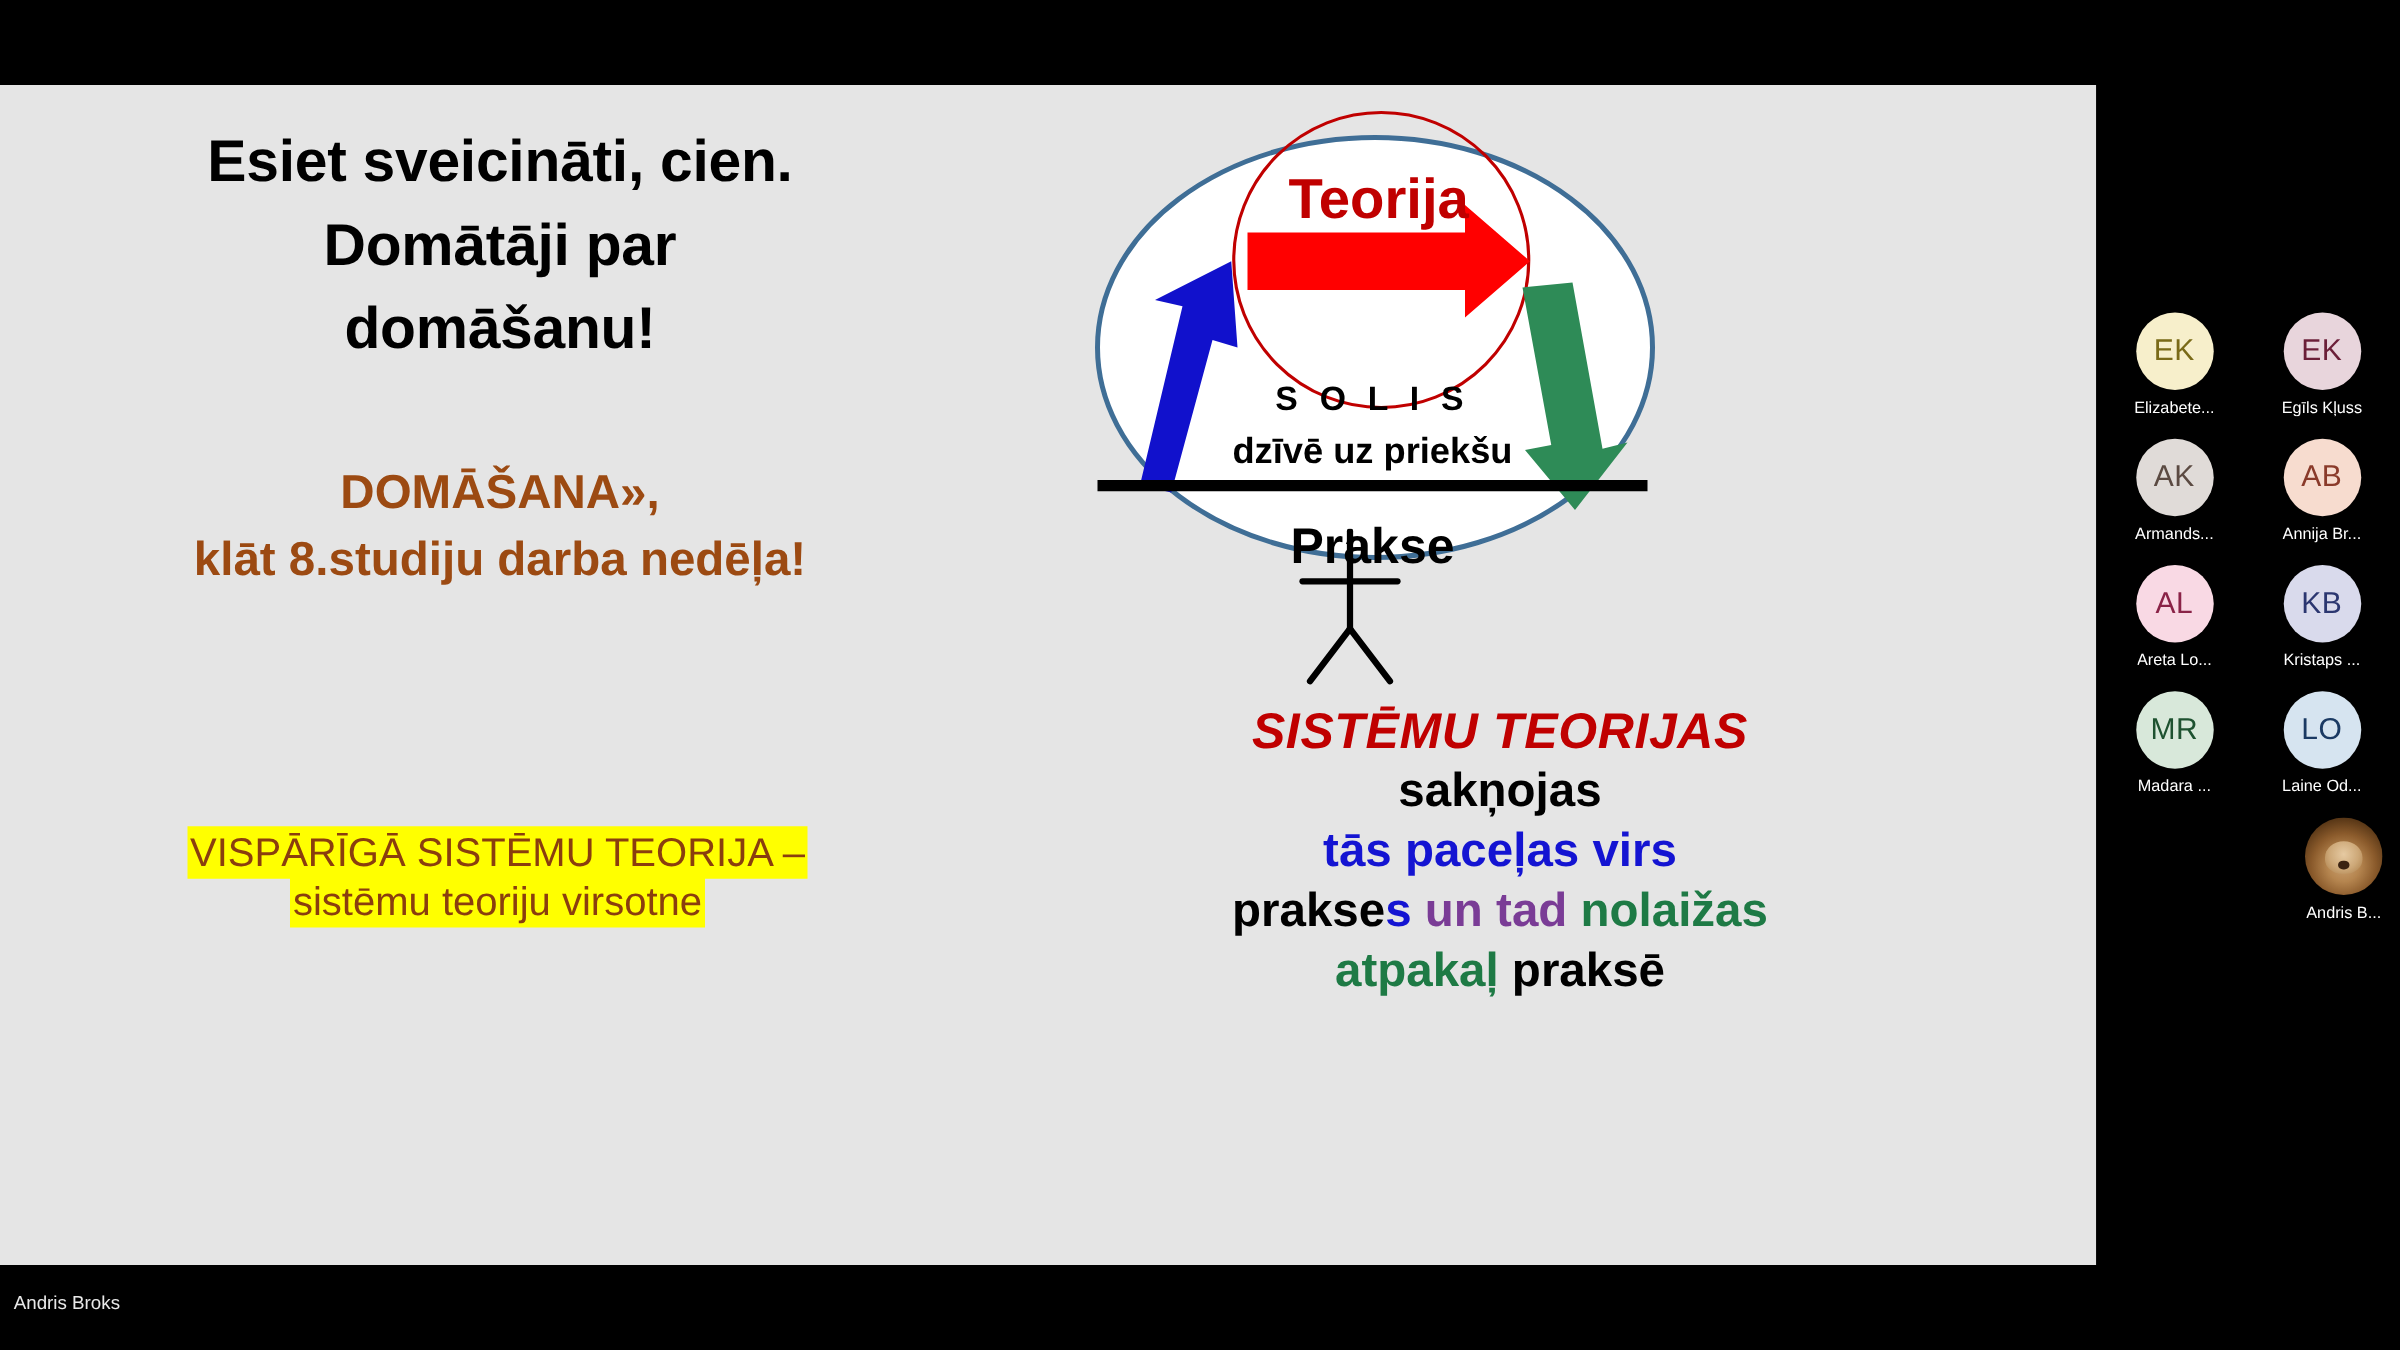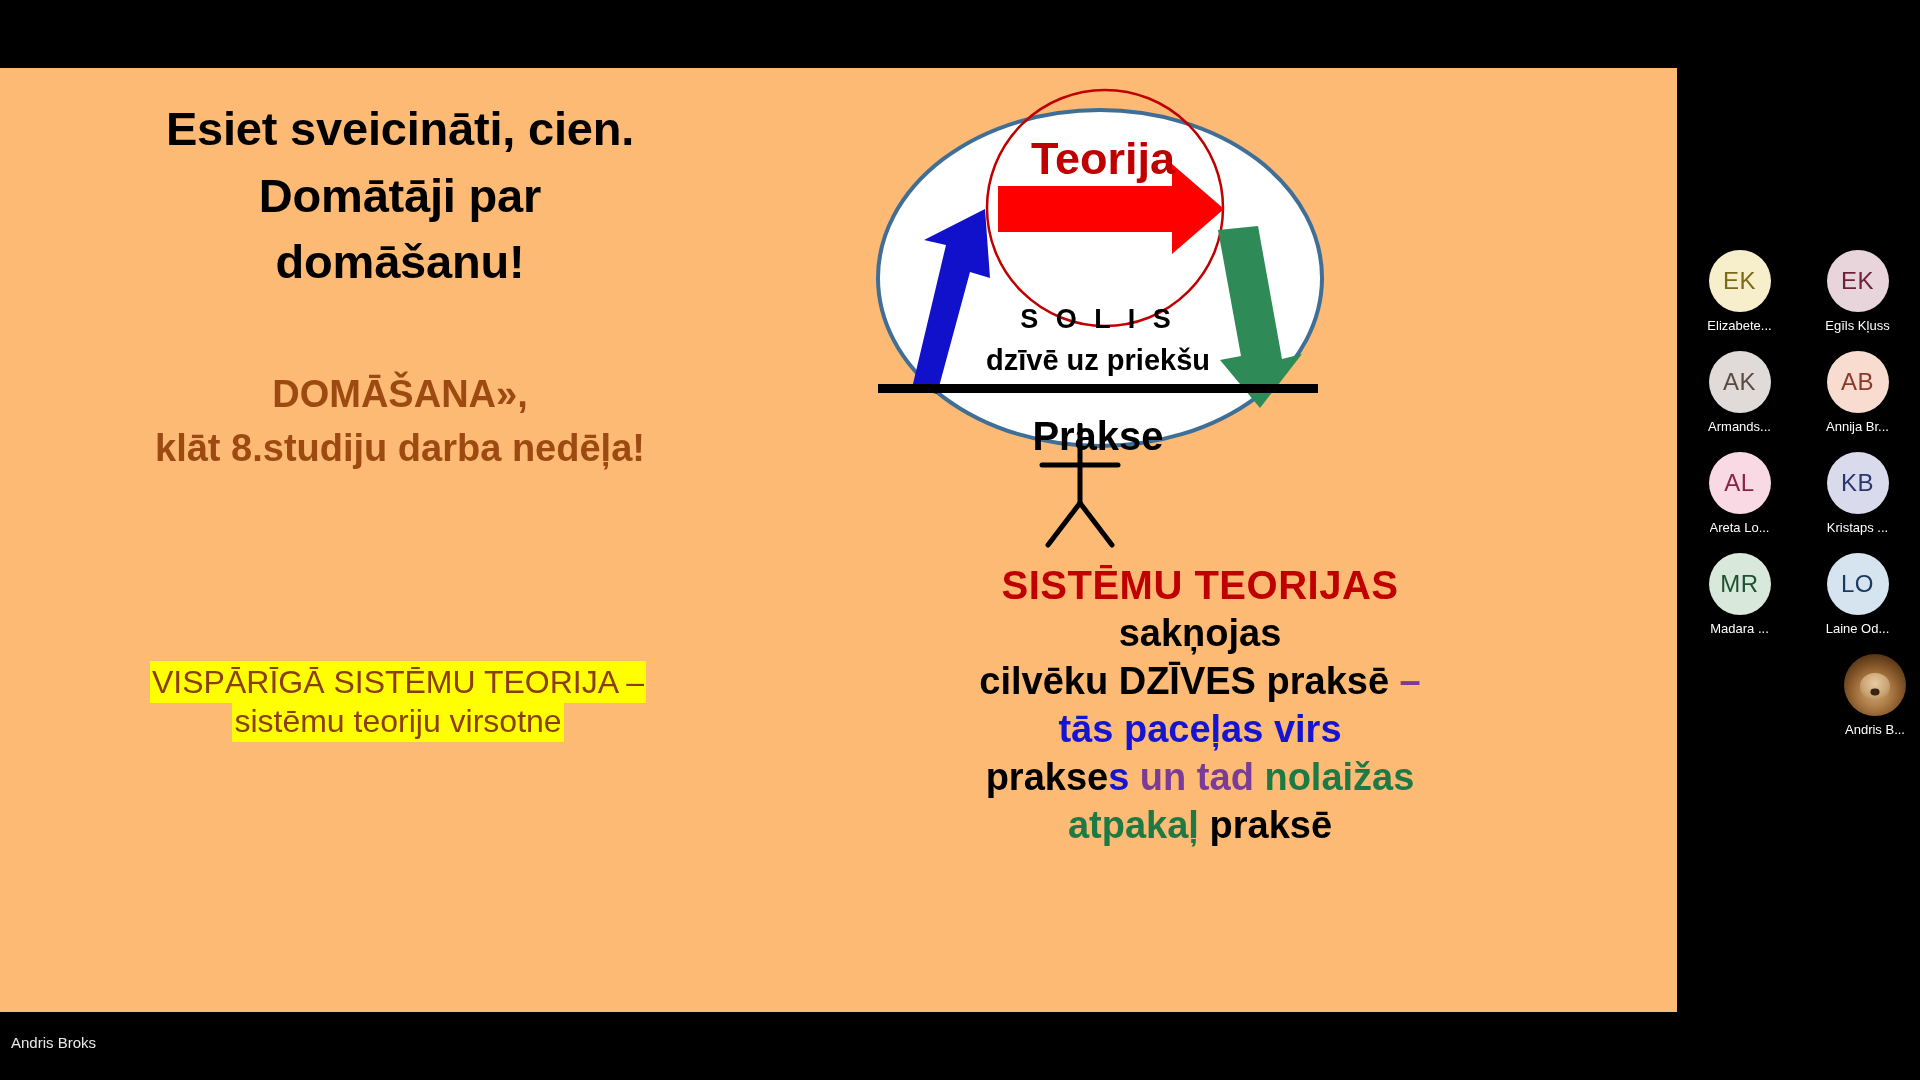--- a/index.html
+++ b/index.html
@@ -7,21 +7,21 @@
     width:1920px; height:1080px;
     background:#000; overflow:hidden;
     font-family:"Liberation Sans", sans-serif;
   }
   #app { position:relative; width:1920px; height:1080px; background:#000; }
 
   
   #slide {
     position:absolute; left:0; top:68px;
     width:1677px; height:944px;
-    background:#fdba74; overflow:hidden;padding-left:12px;
+    background:#e5e5e5; overflow:hidden;padding-left:12px;
   }
 
   
   #left-col {
     position:absolute; left:0; top:0; width:800px; height:944px;
   }
   .heading-line {
     text-align:center; color:#000000;
     font-weight:bold; font-size:47px; line-height:1.42;
     letter-spacing:-0.2px;
@@ -42,21 +42,21 @@
   }
 
   
   #right-col { position:absolute; left:800px; top:0; width:877px; height:944px; }
 
   #diagram-wrap { position:absolute; left:20px; top:10px; width:560px; height:460px; }
   #stick-wrap  { position:absolute; left:190px; top:355px; width:180px; height:130px; }
 
   #caption-block { position:absolute; left:0px; top:492px; width:800px; }
   .cap-line { text-align:center; line-height:1.26; white-space:nowrap; }
-  .cap-1 { font-size:40px; font-weight:bold; color:#C00000; letter-spacing:0.5px; }
+  .cap-1 { font-size:40px; font-weight:bold; color:#C00000; letter-spacing:0.5px;font-style:italic; }
   .cap-2 { font-size:38px; font-weight:bold; color:#000000; }
   .cap-3 { font-size:38px; font-weight:bold; }
   .cap-4 { font-size:38px; font-weight:bold; }
   .cap-5 { font-size:38px; font-weight:bold; }
   .cap-6 { font-size:38px; font-weight:bold; }
   .c-black  { color:#000000; }
   .c-blue   { color:#1414D2; }
   .c-purple { color:#7A3C96; }
   .c-green  { color:#1E7A45; }
 
@@ -167,23 +167,20 @@
             <line x1="52" y1="42" x2="128" y2="42"></line>
             <line x1="90" y1="80" x2="58" y2="122"></line>
             <line x1="90" y1="80" x2="122" y2="122"></line>
           </g>
         </svg>
       </div>
 
       <div id="caption-block">
         <div class="cap-line cap-1">SISTĒMU TEORIJAS</div>
         <div class="cap-line cap-2">sakņojas</div>
-        <div class="cap-line cap-3">
-          <span class="c-black">cilvēku DZĪVES praksē </span><span class="c-purple">–</span>
-        </div>
         <div class="cap-line cap-4 c-blue">tās  paceļas virs</div>
         <div class="cap-line cap-5">
           <span class="c-black">prakse</span><span class="c-blue">s</span><span class="c-purple"> un tad </span><span class="c-green">nolaižas</span>
         </div>
         <div class="cap-line cap-6">
           <span class="c-green">atpakaļ</span><span class="c-black">  praksē</span>
         </div>
       </div>
 
     </div>

